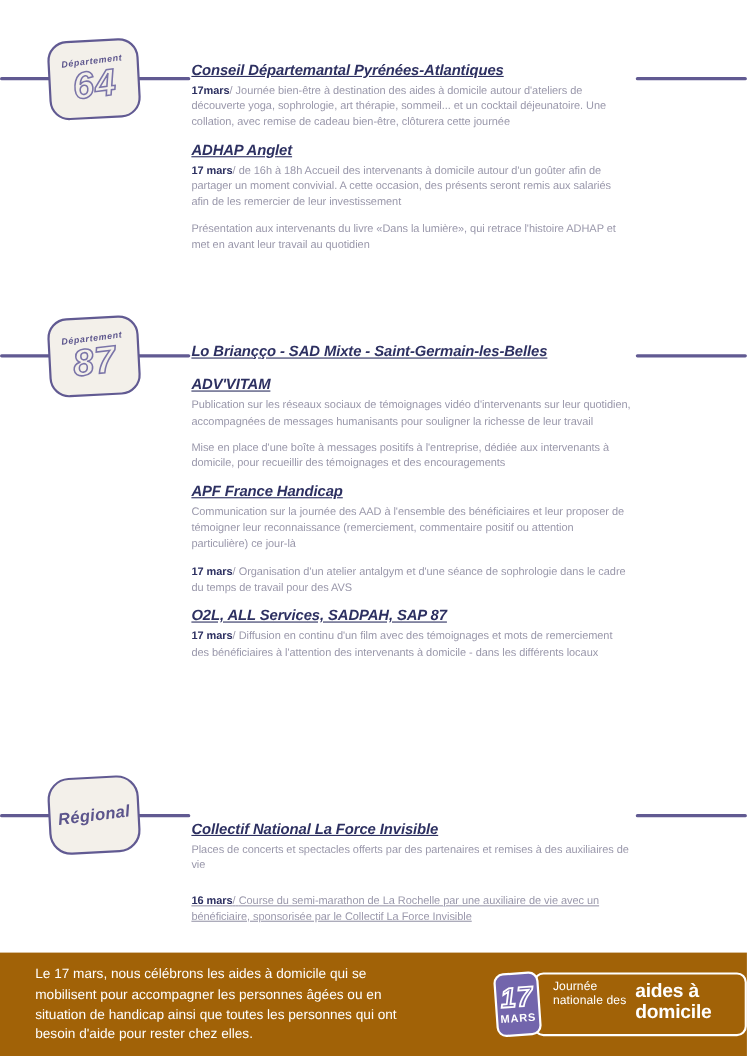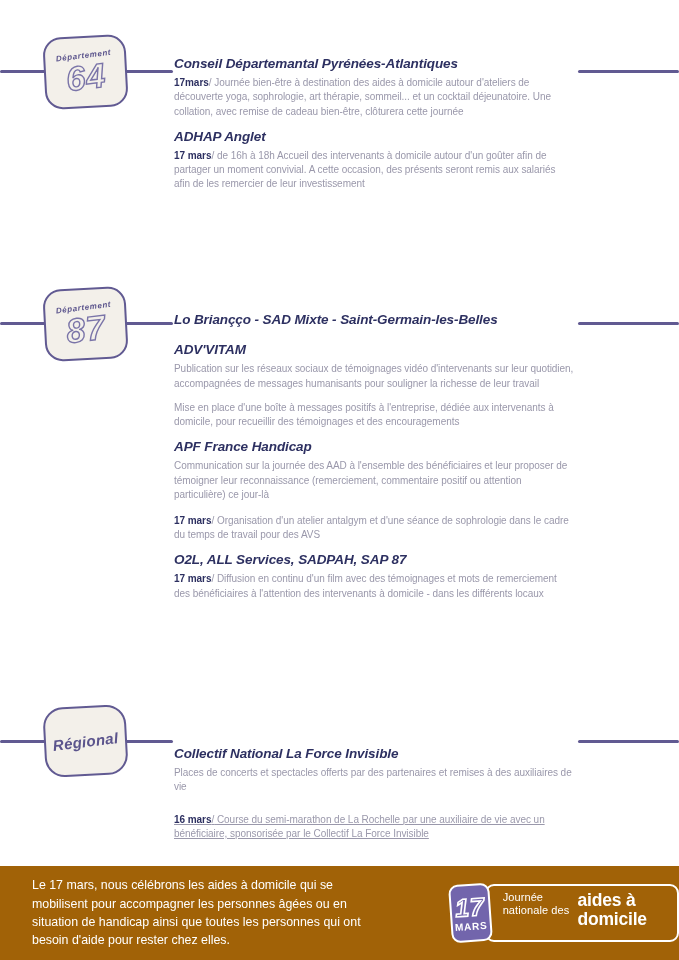--- a/index.html
+++ b/index.html
@@ -104,20 +104,21 @@
   .entry { margin-bottom: 0; }
 
   h3.entry-title {
     margin: 0 0 4px 0;
     font-size: 13.5px;
     font-weight: bold;
     font-style: italic;
     color: #2d3061;
     letter-spacing: -0.1px;
     line-height: 1.2;
+    text-decoration: underline;
   }
 
   p.entry-text {
     margin: 0 0 10px 0;
     font-size: 10px;
     line-height: 1.42;
     color: #9a98ab;
     letter-spacing: -0.05px;
   }
   p.entry-text:last-child { margin-bottom: 0; }
@@ -235,20 +236,21 @@
       <div class="entry">
         <h3 class="entry-title">Conseil Départemantal Pyrénées-Atlantiques</h3>
         <p class="entry-text"><span class="date">17mars</span><span class="sep">/</span> <span>Journée bien-être à destination des aides à domicile autour d'ateliers de découverte yoga, sophrologie, art thérapie, sommeil... et un cocktail déjeunatoire. Une collation, avec remise de cadeau bien-être, clôturera cette journée</span></p>
       </div>
 
       <div class="spacer-sm"></div>
 
       <div class="entry">
         <h3 class="entry-title">ADHAP Anglet</h3>
         <p class="entry-text"><span class="date">17 mars</span><span class="sep">/</span> <span>de 16h à 18h Accueil des intervenants à domicile autour d'un goûter afin de partager un moment convivial. A cette occasion, des présents seront remis aux salariés afin de les remercier de leur investissement</span></p>
+        <p class="entry-text"><span>Présentation aux intervenants du livre «Dans la lumière», qui retrace l'histoire ADHAP et met en avant leur travail au quotidien</span></p>
       </div>
 
     </div>
   </div>
 
   <div class="section" style="top:0;">
 
     <div class="rule rule-left" style="top:322px;"></div>
     <div class="rule rule-mid" style="top:322px;"></div>
     <div class="rule rule-right" style="top:322px;"></div>

